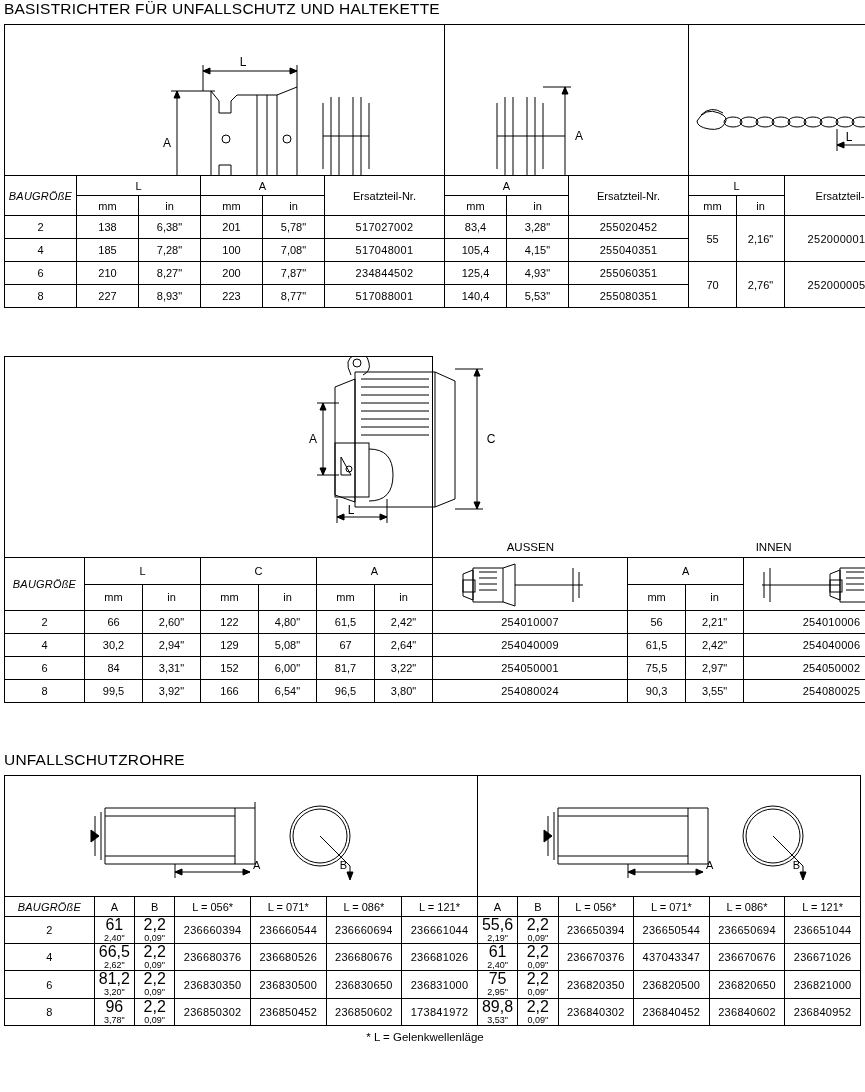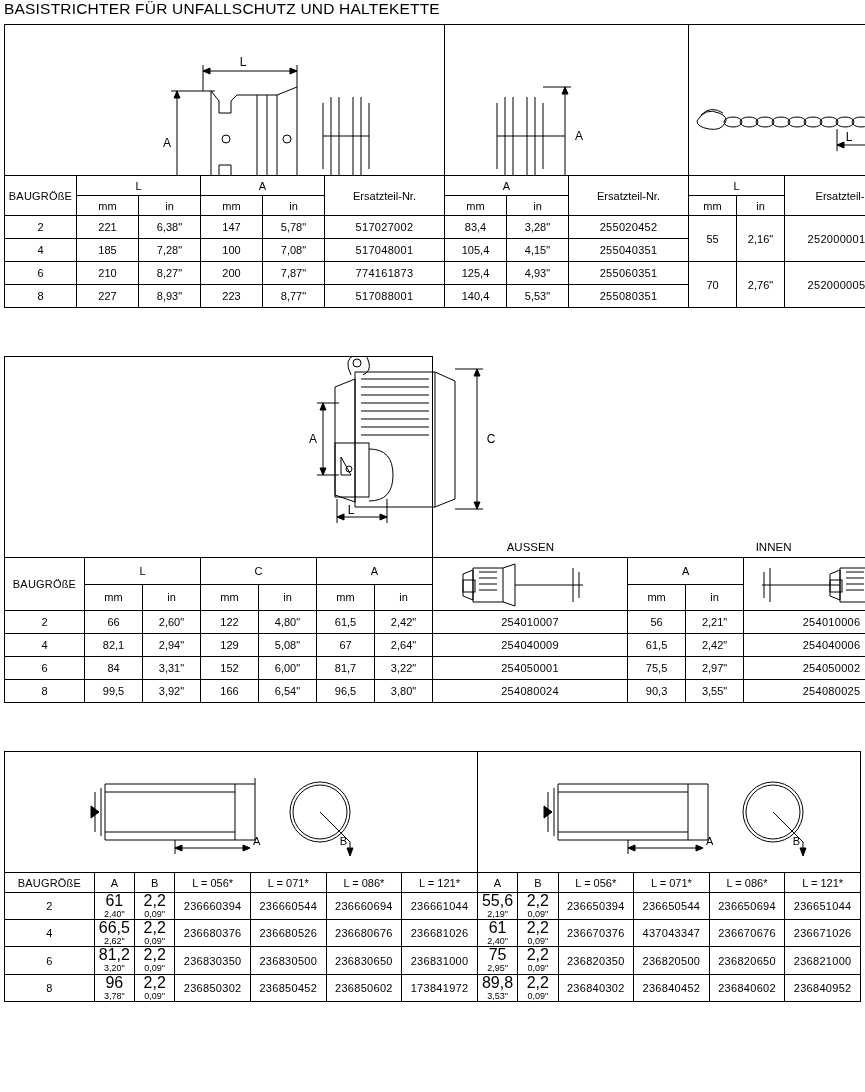--- a/index.html
+++ b/index.html
@@ -26,21 +26,21 @@
   table.grid td, table.grid th{
     border:1px solid #000;
     padding:0;
     text-align:center;
     vertical-align:middle;
     font-size:11px;
     font-weight:400;
   }
   .hdr-cell{font-size:11px;}
   .hdr-small{font-size:10px;}
-  .lbl-baugr{font-size:10.5px;letter-spacing:0.2px;}
+  .lbl-baugr{font-size:10.5px;letter-spacing:0.2px;font-style:italic;}
   .size-cell{font-size:15px;font-weight:bold;}
   .val-mm{font-size:12px;}
   .val-in{font-size:9.5px;}
   .part-no{font-size:12.5px;font-weight:bold;letter-spacing:0.3px;}
   .dim-row td{height:19px;}
   .data-row td{height:22px;}
   .drawing-cell{height:150px;padding:0;position:relative;}
   .nb{border:none !important;}
   .no-top{border-top:none !important;}
   .no-left{border-left:none !important;}
@@ -183,23 +183,23 @@
         <td class="hdr-cell">mm</td>
         <td class="hdr-cell">in</td>
         <td class="hdr-cell">mm</td>
         <td class="hdr-cell">in</td>
         <td class="hdr-cell">mm</td>
         <td class="hdr-cell">in</td>
       </tr>
 
       <tr class="data-row">
         <td class="size-cell">2</td>
-        <td class="val-mm">221</td>
+        <td class="val-mm">138</td>
         <td class="val-in">6,38"</td>
-        <td class="val-mm">147</td>
+        <td class="val-mm">201</td>
         <td class="val-in">5,78"</td>
         <td class="part-no">517027002</td>
         <td class="val-mm">83,4</td>
         <td class="val-in">3,28"</td>
         <td class="part-no">255020452</td>
         <td rowspan="2" class="val-mm">55</td>
         <td rowspan="2" class="val-in">2,16"</td>
         <td rowspan="2" class="part-no">252000001R02</td>
       </tr>
       <tr class="data-row">
@@ -212,21 +212,21 @@
         <td class="val-mm">105,4</td>
         <td class="val-in">4,15"</td>
         <td class="part-no">255040351</td>
       </tr>
       <tr class="data-row">
         <td class="size-cell">6</td>
         <td class="val-mm">210</td>
         <td class="val-in">8,27"</td>
         <td class="val-mm">200</td>
         <td class="val-in">7,87"</td>
-        <td class="part-no">774161873</td>
+        <td class="part-no">234844502</td>
         <td class="val-mm">125,4</td>
         <td class="val-in">4,93"</td>
         <td class="part-no">255060351</td>
         <td rowspan="2" class="val-mm">70</td>
         <td rowspan="2" class="val-in">2,76"</td>
         <td rowspan="2" class="part-no">252000005R02</td>
       </tr>
       <tr class="data-row">
         <td class="size-cell">8</td>
         <td class="val-mm">227</td>
@@ -383,21 +383,21 @@
         <td class="val-in">4,80"</td>
         <td class="val-mm">61,5</td>
         <td class="val-in">2,42"</td>
         <td class="part-no">254010007</td>
         <td class="val-mm">56</td>
         <td class="val-in">2,21"</td>
         <td class="part-no">254010006</td>
       </tr>
       <tr class="data-row">
         <td class="size-cell">4</td>
-        <td class="val-mm">82,1</td>
+        <td class="val-mm">30,2</td>
         <td class="val-in">2,94"</td>
         <td class="val-mm">129</td>
         <td class="val-in">5,08"</td>
         <td class="val-mm">67</td>
         <td class="val-in">2,64"</td>
         <td class="part-no">254040009</td>
         <td class="val-mm">61,5</td>
         <td class="val-in">2,42"</td>
         <td class="part-no">254040006</td>
       </tr>
@@ -427,20 +427,21 @@
         <td class="val-in">3,55"</td>
         <td class="part-no">254080025</td>
       </tr>
     </tbody>
       </table>
   </div>
 
   <div class="gap"></div>
 
   <div class="section">
+    <h2 class="sec-title">UNFALLSCHUTZROHRE</h2>
 
     <table class="grid">
       <colgroup>
         <col style="width:89px">
         <col style="width:40px">
         <col style="width:40px">
         <col style="width:75px">
         <col style="width:75px">
         <col style="width:75px">
         <col style="width:75px">
@@ -632,15 +633,16 @@
           <span class="stack-in">0,09"</span>
         </td>
         <td class="part-no">236840302</td>
         <td class="part-no">236840452</td>
         <td class="part-no">236840602</td>
         <td class="part-no">236840952</td>
       </tr>
     </tbody>
       </table>
 
+    <div class="footnote">* L = Gelenkwellenläge</div>
   </div>
 
 </div>
 
 </body></html>

